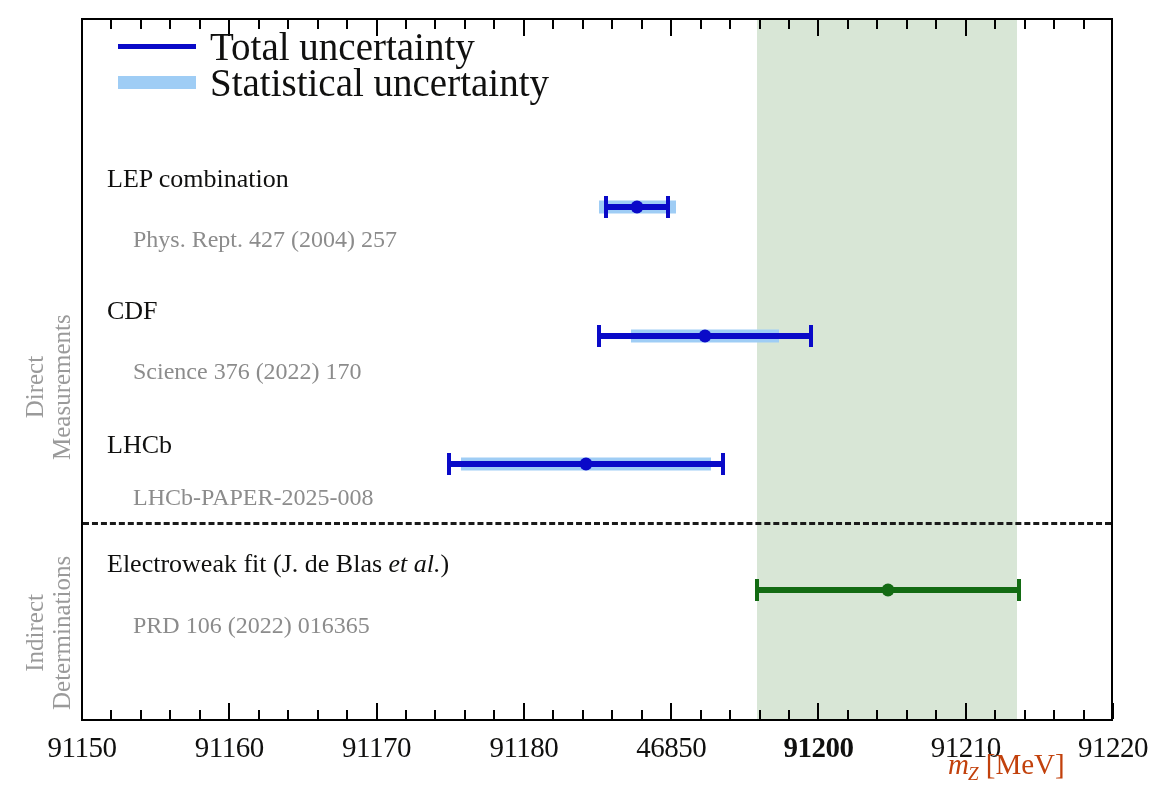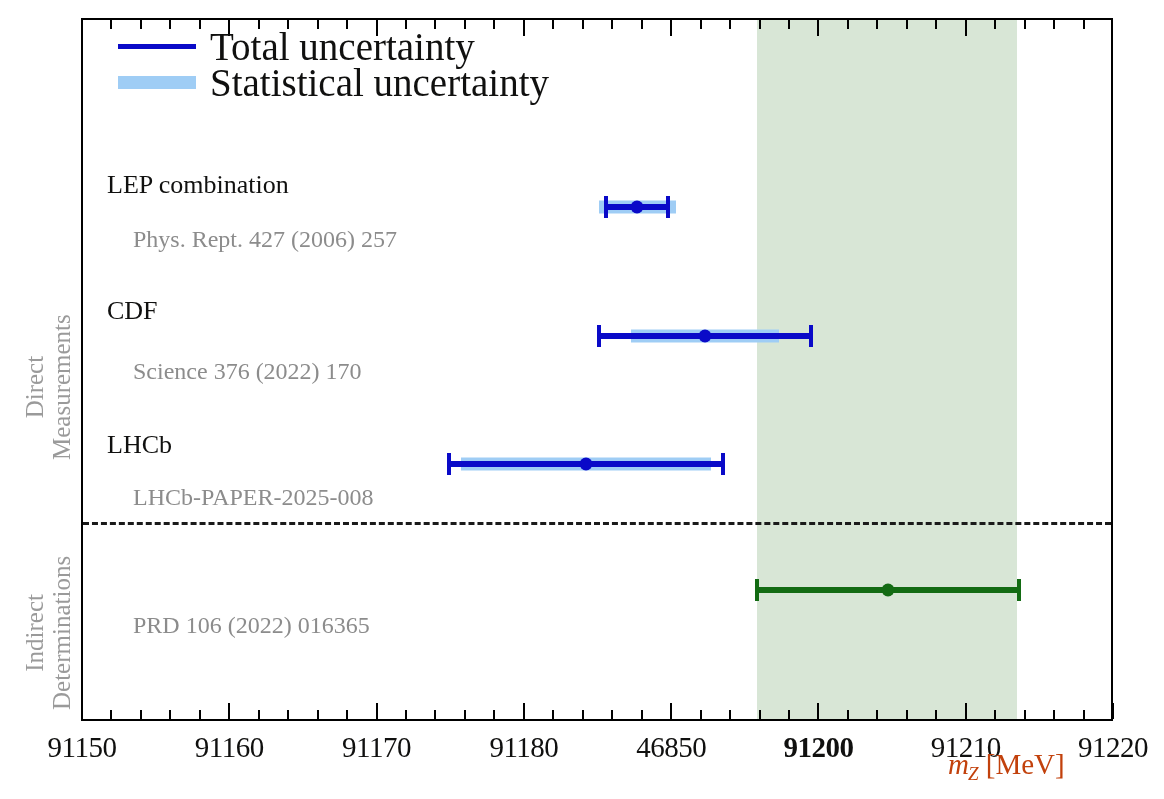--- a/index.html
+++ b/index.html
@@ -167,29 +167,32 @@
       <span class="legtext">Total uncertainty</span>
     </div>
     <div class="legrow">
       <span class="legswatch">
         <span class="legband" style="background: rgb(159, 205, 245);"></span>
       </span>
       <span class="legtext">Statistical uncertainty</span>
     </div>
   </div>
 
-  <div class="mname" style="left:107px;top:170px;">LEP combination</div>
-  <div class="mref" style="left:133px;top:226px;">Phys. Rept. 427 (2006) 257</div>
+  <div class="mname" style="left:107px;top:164px;">LEP combination</div>
+  <div class="mref" style="left:133px;top:226px;">Phys. Rept. 427 (2004) 257</div>
 
   <div class="mname" style="left:107px;top:296px;">CDF</div>
   <div class="mref" style="left:133px;top:358px;">Science 376 (2022) 170</div>
 
   <div class="mname" style="left:107px;top:430px;">LHCb</div>
   <div class="mref" style="left:133px;top:484px;">LHCb-PAPER-2025-008</div>
 
+  <div class="mname" style="left:107px;top:549px;">
+    <span>Electroweak fit (J. de Blas </span><span class="it">et al.</span><span>)</span>
+  </div>
   <div class="mref" style="left:133px;top:612px;">PRD 106 (2022) 016365</div>
 
   <div id="errorbars">
       <div class="statband" style="left: 598.973px; width: 76.5886px; top: 207px; background: rgb(159, 205, 245);"></div>
       <div class="totbar" style="left: 606.337px; width: 61.86px; top: 207px; background: rgb(10, 10, 200);"></div>
       <div class="cap" style="left: 606.337px; top: 207px; background: rgb(10, 10, 200);"></div>
       <div class="cap" style="left: 668.197px; top: 207px; background: rgb(10, 10, 200);"></div>
       <div class="marker" style="width: 13px; height: 13px; left: 637.267px; top: 207px; background: rgb(10, 10, 200);"></div>
       <div class="statband" style="left: 631.376px; width: 147.286px; top: 336px; background: rgb(159, 205, 245);"></div>
       <div class="totbar" style="left: 598.973px; width: 212.091px; top: 336px; background: rgb(10, 10, 200);"></div>

